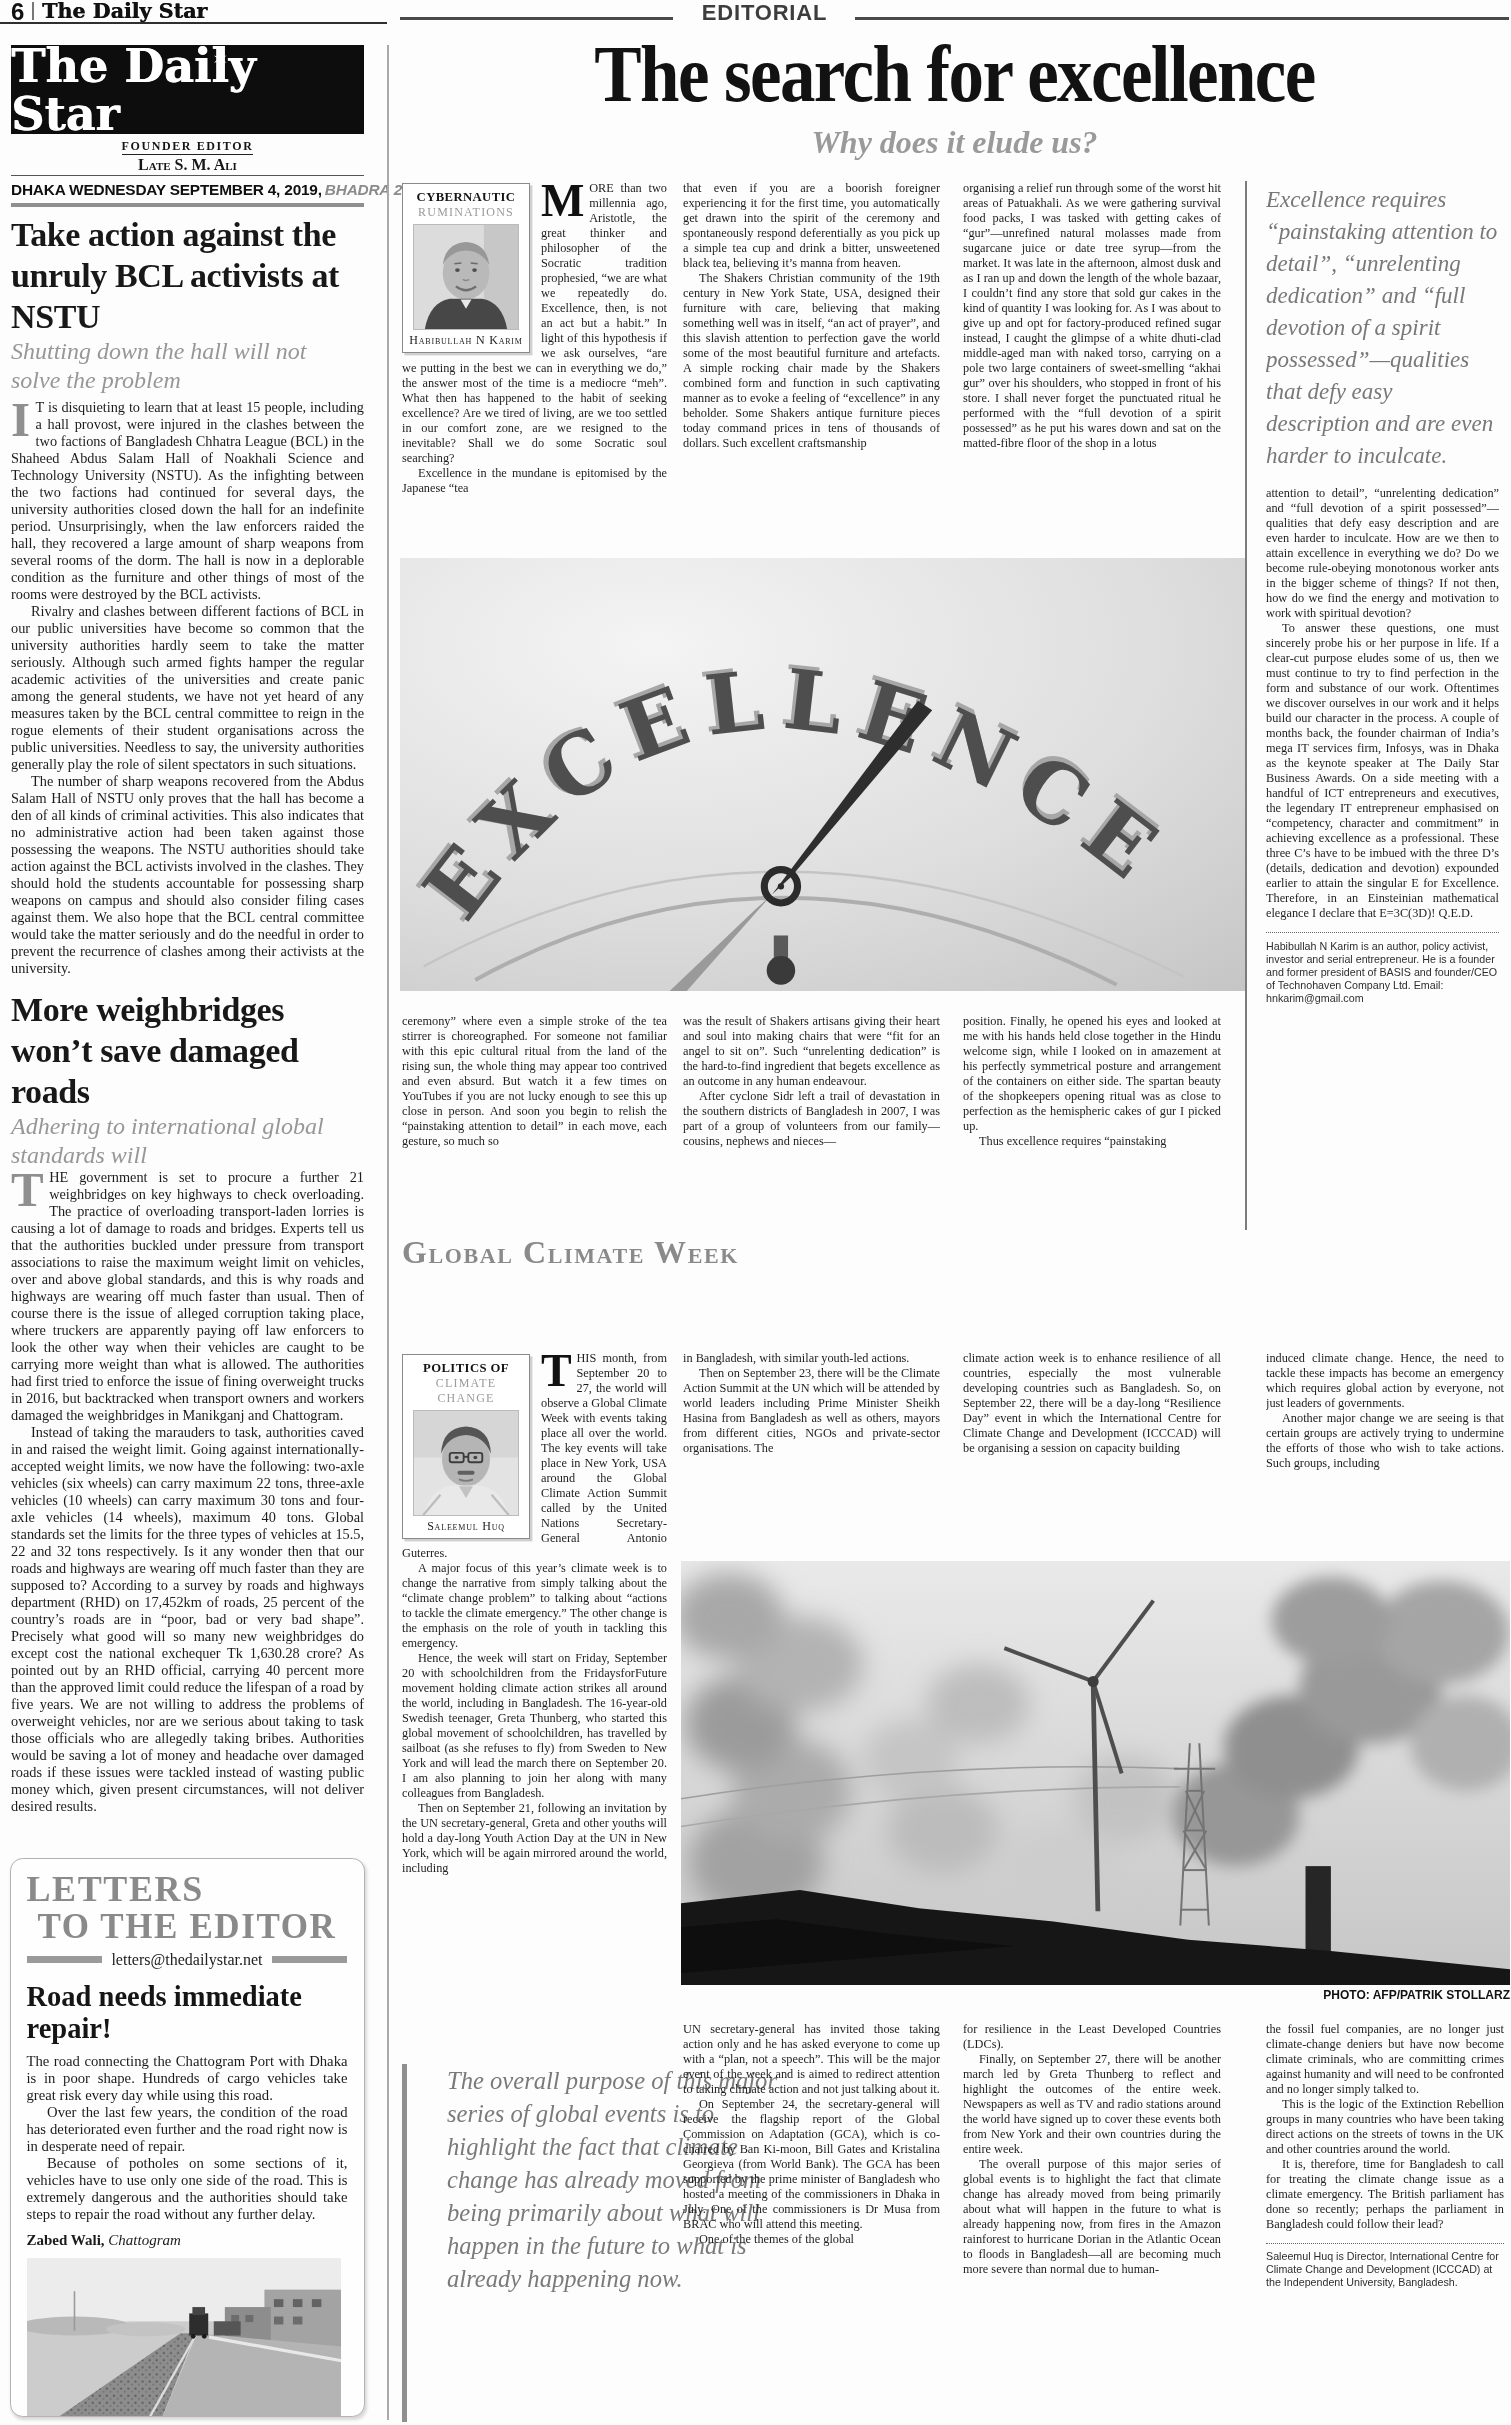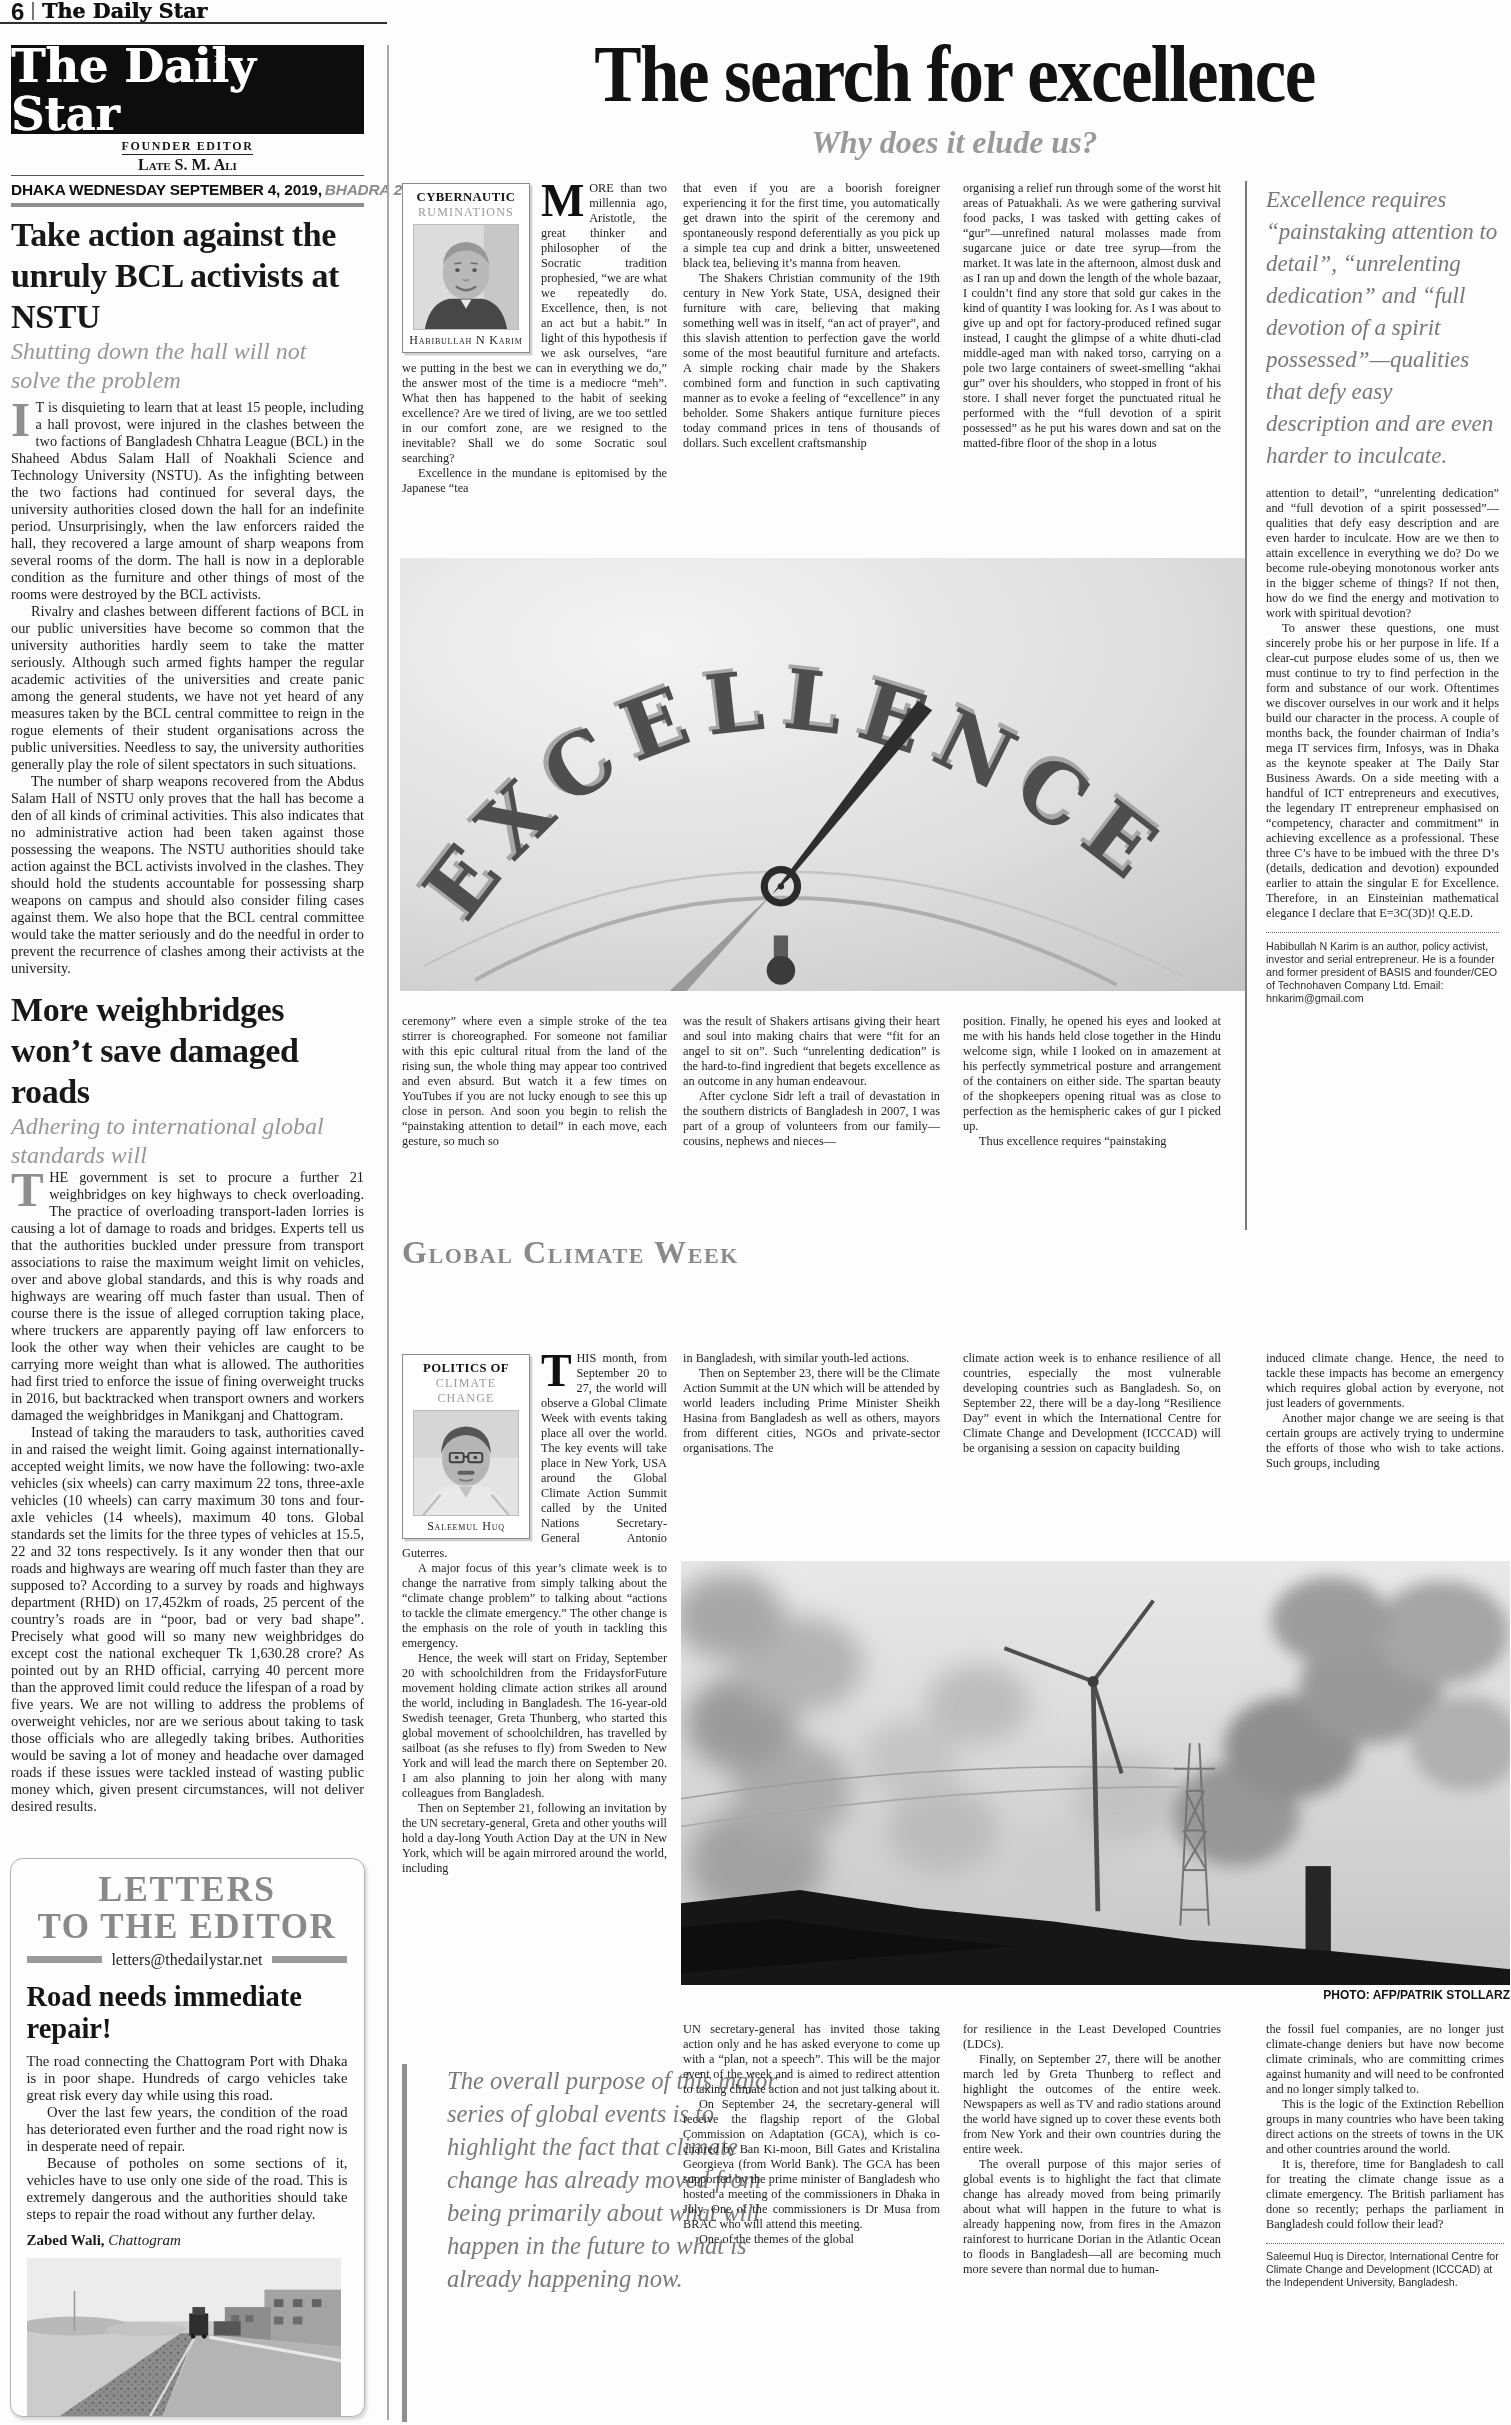--- a/index.html
+++ b/index.html
@@ -39,21 +39,21 @@
   .ed-body p{margin:0;}
   .ed-body p.ind{text-indent:1.4em;}
   .dropcap{float:left;font-weight:bold;}
   .dc-gray{font-size:49px;line-height:36px;color:#8f8f8f;padding:3.2px 5.5px 0 0;}
   .dc-black{font-size:46px;line-height:35px;color:#111;padding:2.4px 4.8px 0 0;}
 
   
   .letters-box{left:9.5px;top:1858px;width:355px;height:559px;border:1.6px solid #b3b3b3;border-radius:12.7px;
                box-shadow:1.6px 2.4px 3.2px rgba(0,0,0,.15);background:#fefefe;box-sizing:border-box;
                padding:11px 16px 0 16px;overflow:hidden;}
-  .letters-h1{text-align:center;font:bold 36px/38px "Liberation Serif",serif;color:#8a8a8a;letter-spacing:1.6px;}
+  .letters-h1{text-align:left;font:bold 36px/38px "Liberation Serif",serif;color:#8a8a8a;letter-spacing:1.6px;}
   .letters-h2{text-align:center;font:bold 35px/38px "Liberation Serif",serif;color:#8a8a8a;letter-spacing:1.6px;}
   .letters-mailrow{display:flex;align-items:center;justify-content:center;gap:9.5px;margin-top:4.8px;}
   .mail-bar{width:86px;height:7.1px;background:#9a9a9a;}
   .letters-mail{font:16px/17.4px "Liberation Serif",serif;color:#222;}
   .letter-title{font:bold 28.5px/32px "Liberation Serif",serif;color:#151515;margin-top:12.7px;}
   .letter-body{font:14.7px/17px "Liberation Serif",serif;text-align:justify;margin-top:8px;}
   .letter-body p{margin:0;}
   .letter-body p.ind{text-indent:1.4em;}
   .letter-sig{margin-top:9.5px;font:bold 15px/17.4px "Liberation Serif",serif;}
   .letter-sig .place{font-weight:normal;font-style:italic;}
@@ -109,20 +109,25 @@
 <body>
 
 <div class="page">
 
   <div class="abs topbar-left">
     <span class="pageno">6</span>
     <span class="topbar-sep"></span>
     <span class="logo-sm">The Daily Star</span>
   </div>
   <div class="abs topbar-rule"></div>
+  <div class="abs ed-label-wrap">
+    <div class="ed-rule" style="left:0;width:273px;"></div>
+    <div class="ed-label">EDITORIAL</div>
+    <div class="ed-rule" style="left:455px;width:654px;"></div>
+  </div>
 
   <div class="abs masthead">
     <span class="logo">The Daily Star</span>
     <span class="star">✶</span>
   </div>
   <div class="abs founder">
     <div><span class="founder-label">FOUNDER EDITOR</span></div>
     <div class="founder-name">Late S. M. Ali</div>
   </div>
   <div class="abs rule-thin"></div>

